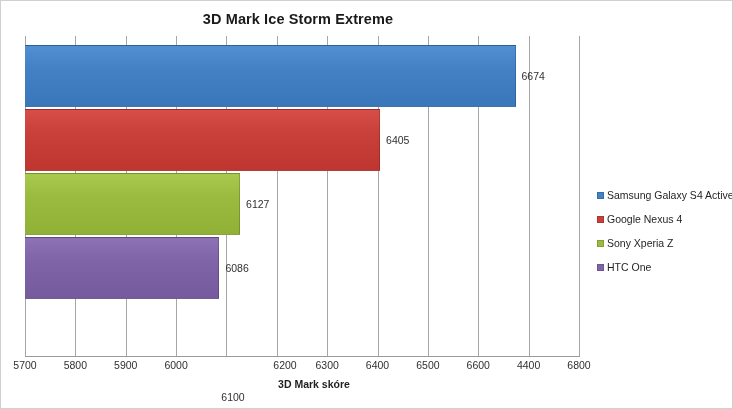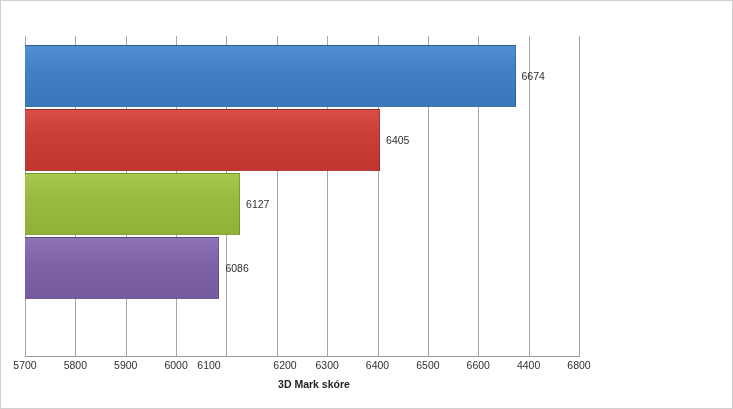--- a/index.html
+++ b/index.html
@@ -126,20 +126,21 @@
     font-size: 10.5px;
     color: #1f1f1f;
     white-space: nowrap;
   }
 </style>
 </head>
 <body>
 
 <div id="chart-root">
 
+  <div class="chart-title">3D Mark Ice Storm Extreme</div>
 
   <div class="plot-frame-left"></div>
 
   <div class="plot-area" id="plot-area">
       <div class="gridline" style="left: 0px;"></div>
       <div class="gridline" style="left: 50.3636px;"></div>
       <div class="gridline" style="left: 100.727px;"></div>
       <div class="gridline" style="left: 151.091px;"></div>
       <div class="gridline" style="left: 201.455px;"></div>
       <div class="gridline" style="left: 251.818px;"></div>
@@ -159,26 +160,44 @@
       <div class="bar-label" style="left: 200.404px; top: 232px;">6086</div>
     </div>
 
   <div class="axis-line"></div>
 
   <div id="xtick-layer">
       <div class="xtick" style="left: 24px;">5700</div>
       <div class="xtick" style="left: 74.3636px;">5800</div>
       <div class="xtick" style="left: 124.727px;">5900</div>
       <div class="xtick" style="left: 175.091px;">6000</div>
-      <div class="xtick" style="left: 208px;">6100</div>
+      <div class="xtick" style="left: 232px; margin-top: 32px;">6100</div>
       <div class="xtick" style="left: 284px;">6200</div>
       <div class="xtick" style="left: 326.182px;">6300</div>
       <div class="xtick" style="left: 376.545px;">6400</div>
       <div class="xtick" style="left: 426.909px;">6500</div>
       <div class="xtick" style="left: 477.273px;">6600</div>
       <div class="xtick" style="left: 527.636px;">4400</div>
       <div class="xtick" style="left: 578px;">6800</div>
     </div>
 
   <div class="axis-title">3D Mark skóre</div>
 
+  <div class="legend" id="legend">
+      <div class="legend-item">
+        <span class="legend-swatch" style="background: rgb(67, 128, 196);"></span>
+        <span class="legend-label">Samsung Galaxy S4 Active</span>
+      </div>
+      <div class="legend-item">
+        <span class="legend-swatch" style="background: rgb(201, 64, 58);"></span>
+        <span class="legend-label">Google Nexus 4</span>
+      </div>
+      <div class="legend-item">
+        <span class="legend-swatch" style="background: rgb(155, 187, 64);"></span>
+        <span class="legend-label">Sony Xperia Z</span>
+      </div>
+      <div class="legend-item">
+        <span class="legend-swatch" style="background: rgb(128, 100, 168);"></span>
+        <span class="legend-label">HTC One</span>
+      </div>
+    </div>
 
 </div>
 
 </body></html>

